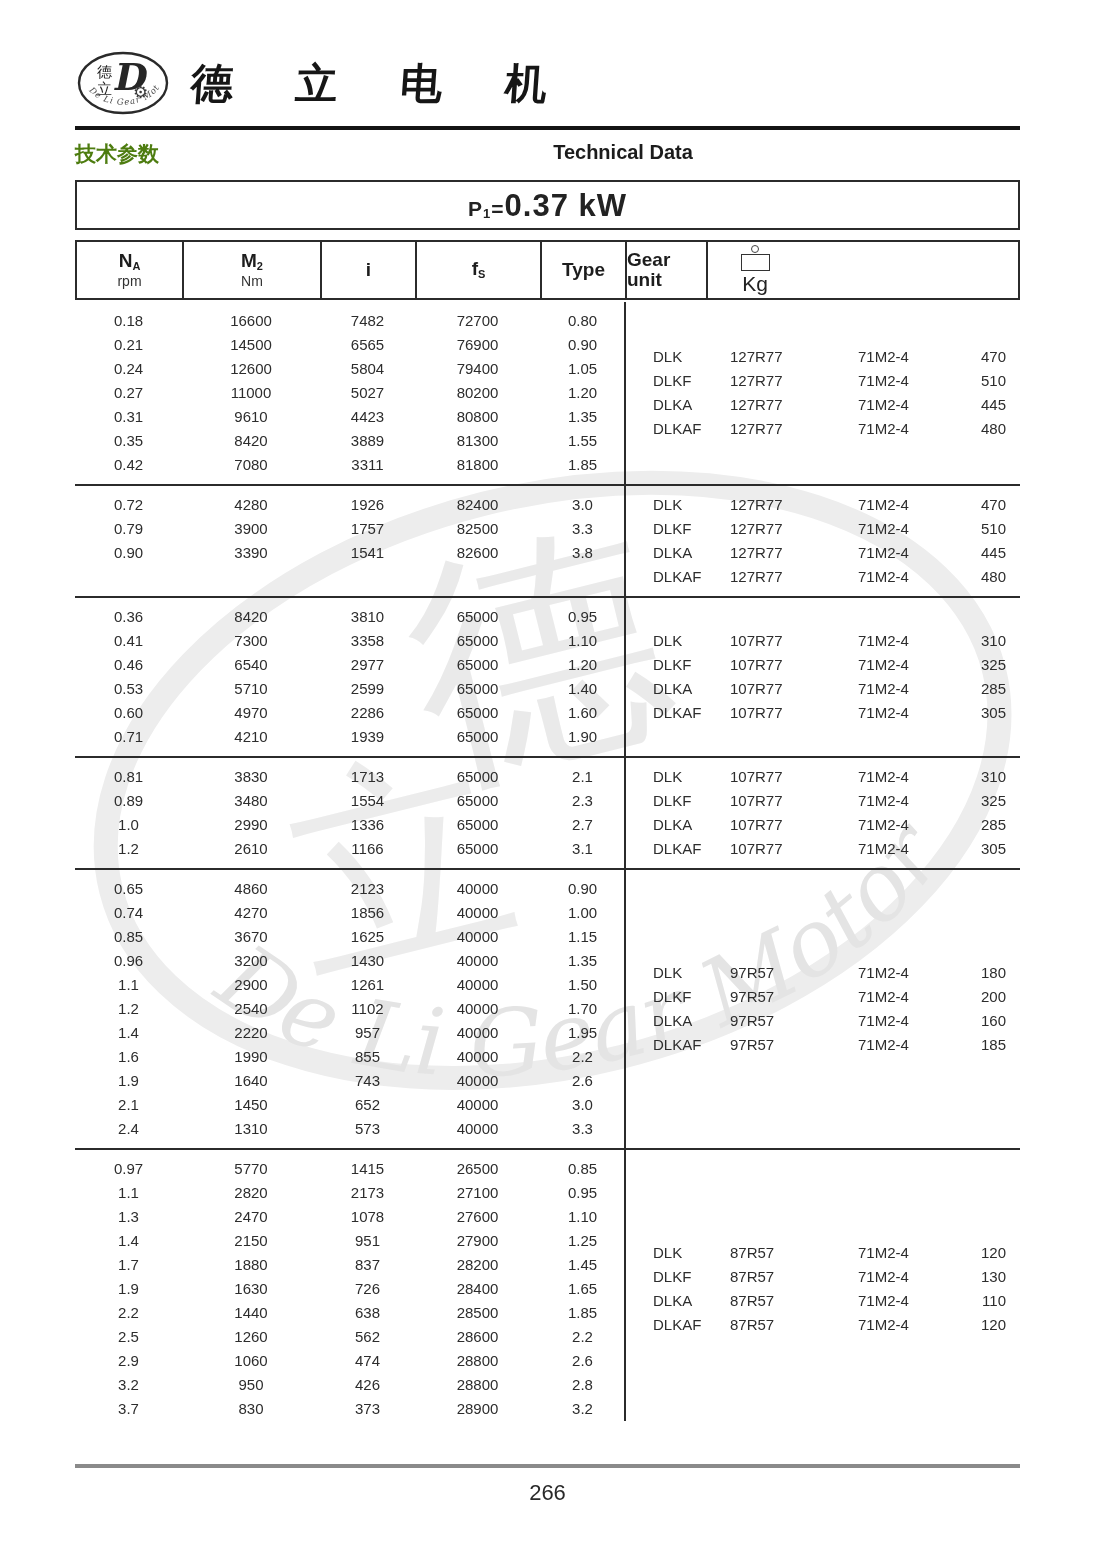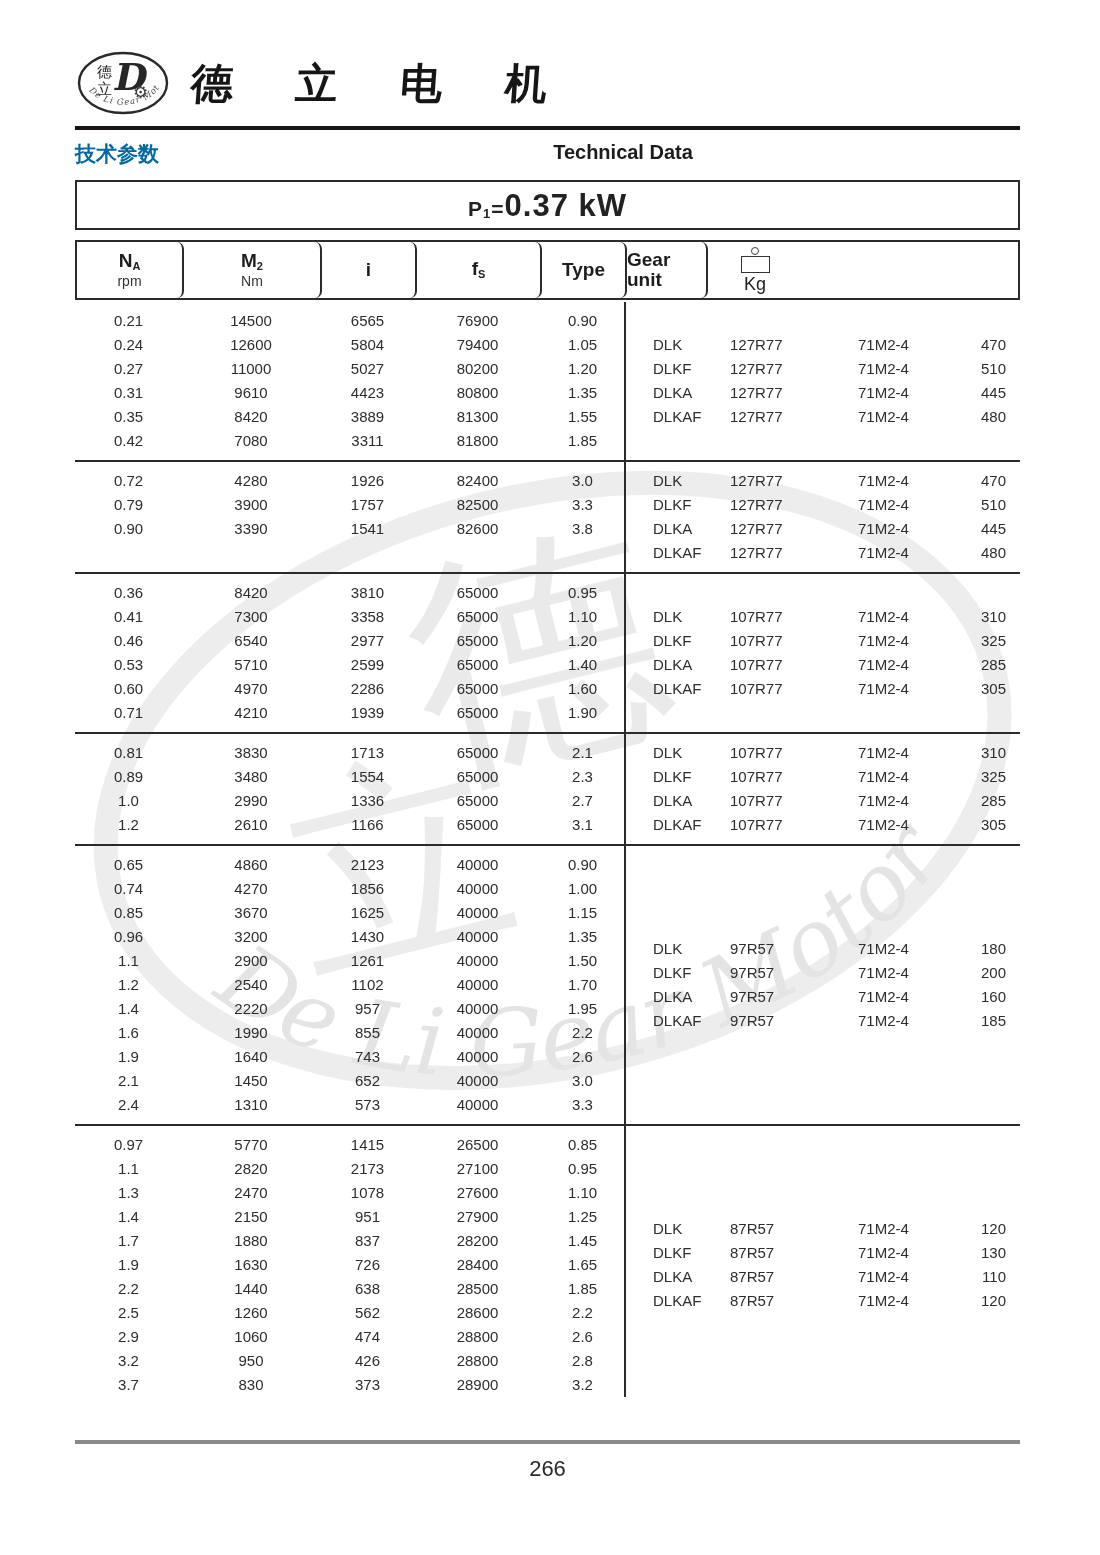--- a/index.html
+++ b/index.html
@@ -22,21 +22,21 @@
   
   .brand-row{display:flex;align-items:center;gap:20px;height:68px;}
   .brand-name{
     font-family:"DejaVu Serif", serif;
     font-weight:bold;font-size:42px;letter-spacing:24px;
     color:#161616;transform:skewX(-4deg);white-space:nowrap;
   }
   .brand-rule{height:4px;background:#141414;margin-top:8px;}
   
   .section-row{position:relative;margin-top:10px;height:28px;}
-  .section-zh{font-size:21px;font-weight:bold;color:#0369a1;}
+  .section-zh{font-size:21px;font-weight:bold;color:#4d7c0f;}
   .section-en{
     position:absolute;left:548px;top:1px;transform:translateX(-50%);
     font-size:20px;font-weight:bold;color:#1c1c1c;
   }
   
   .title-box{
     margin-top:12px;border:2px solid #2b2b2b;height:46px;
     display:flex;align-items:baseline;justify-content:center;gap:1px;
     padding-top:0;
   }
@@ -46,31 +46,30 @@
   .title-box .p-val{font-weight:bold;font-size:31px;align-self:center;margin-top:2px;letter-spacing:1px;}
   
   .col-headers{
     margin-top:10px;border:2px solid #2b2b2b;height:56px;
     display:grid;grid-template-columns:107px 138px 95px 125px 85px 81px 94px 140px 1fr;
   }
   .hcell{
     border-right:2px solid #2b2b2b;
     display:flex;flex-direction:column;align-items:center;justify-content:center;
     line-height:1.05;
-    border-radius:7px;
   }
   .hcell:last-child{border-right:none;}
   .hsym{font-weight:bold;font-size:19px;color:#1d1d1d;}
   .hsym sub{font-size:11px;font-weight:bold;vertical-align:-3px;letter-spacing:0;}
   .hunit{font-size:14px;color:#333;margin-top:1px;}
   .kg-cell{gap:1px;}
   .kg-icon{display:flex;flex-direction:column;align-items:center;}
   .kg-ring{width:6px;height:6px;border:1.5px solid #444;border-radius:50%;margin-bottom:1px;}
   .kg-box{width:27px;height:15px;border:1.8px solid #333;background:#fff;}
-  .kg-label{font-size:18px;color:#222;margin-top:1px;}
+  .kg-label{font-size:21px;color:#222;margin-top:1px;}
   
   .table-body{position:relative;margin-top:2px;}
   .v-divider{position:absolute;left:549px;top:0;bottom:43px;width:2px;background:#2b2b2b;}
   .block{display:flex;align-items:center;padding:7px 0;border-bottom:2px solid #2b2b2b;}
   .block:last-child{border-bottom:none;padding-bottom:43px;}
   .block.align-top{align-items:flex-start;}
   .block-left{width:550px;}
   .block-right{width:395px;}
   .row{height:24px;line-height:24px;display:grid;font-size:15px;color:#2d2d2d;}
   .left-row{grid-template-columns:107px 138px 95px 125px 85px;}
@@ -157,20 +156,27 @@
         </div>
         <div class="kg-label">Kg</div>
       </div>
     </div>
 
     <div class="table-body">
       <div class="v-divider"></div>
     <div class="block">
           <div class="block-left">
             <div class="row left-row">
+              <div class="cell">0.18</div>
+              <div class="cell">16600</div>
+              <div class="cell">7482</div>
+              <div class="cell">72700</div>
+              <div class="cell">0.80</div>
+            </div>
+            <div class="row left-row">
               <div class="cell">0.21</div>
               <div class="cell">14500</div>
               <div class="cell">6565</div>
               <div class="cell">76900</div>
               <div class="cell">0.90</div>
             </div>
             <div class="row left-row">
               <div class="cell">0.24</div>
               <div class="cell">12600</div>
               <div class="cell">5804</div>

